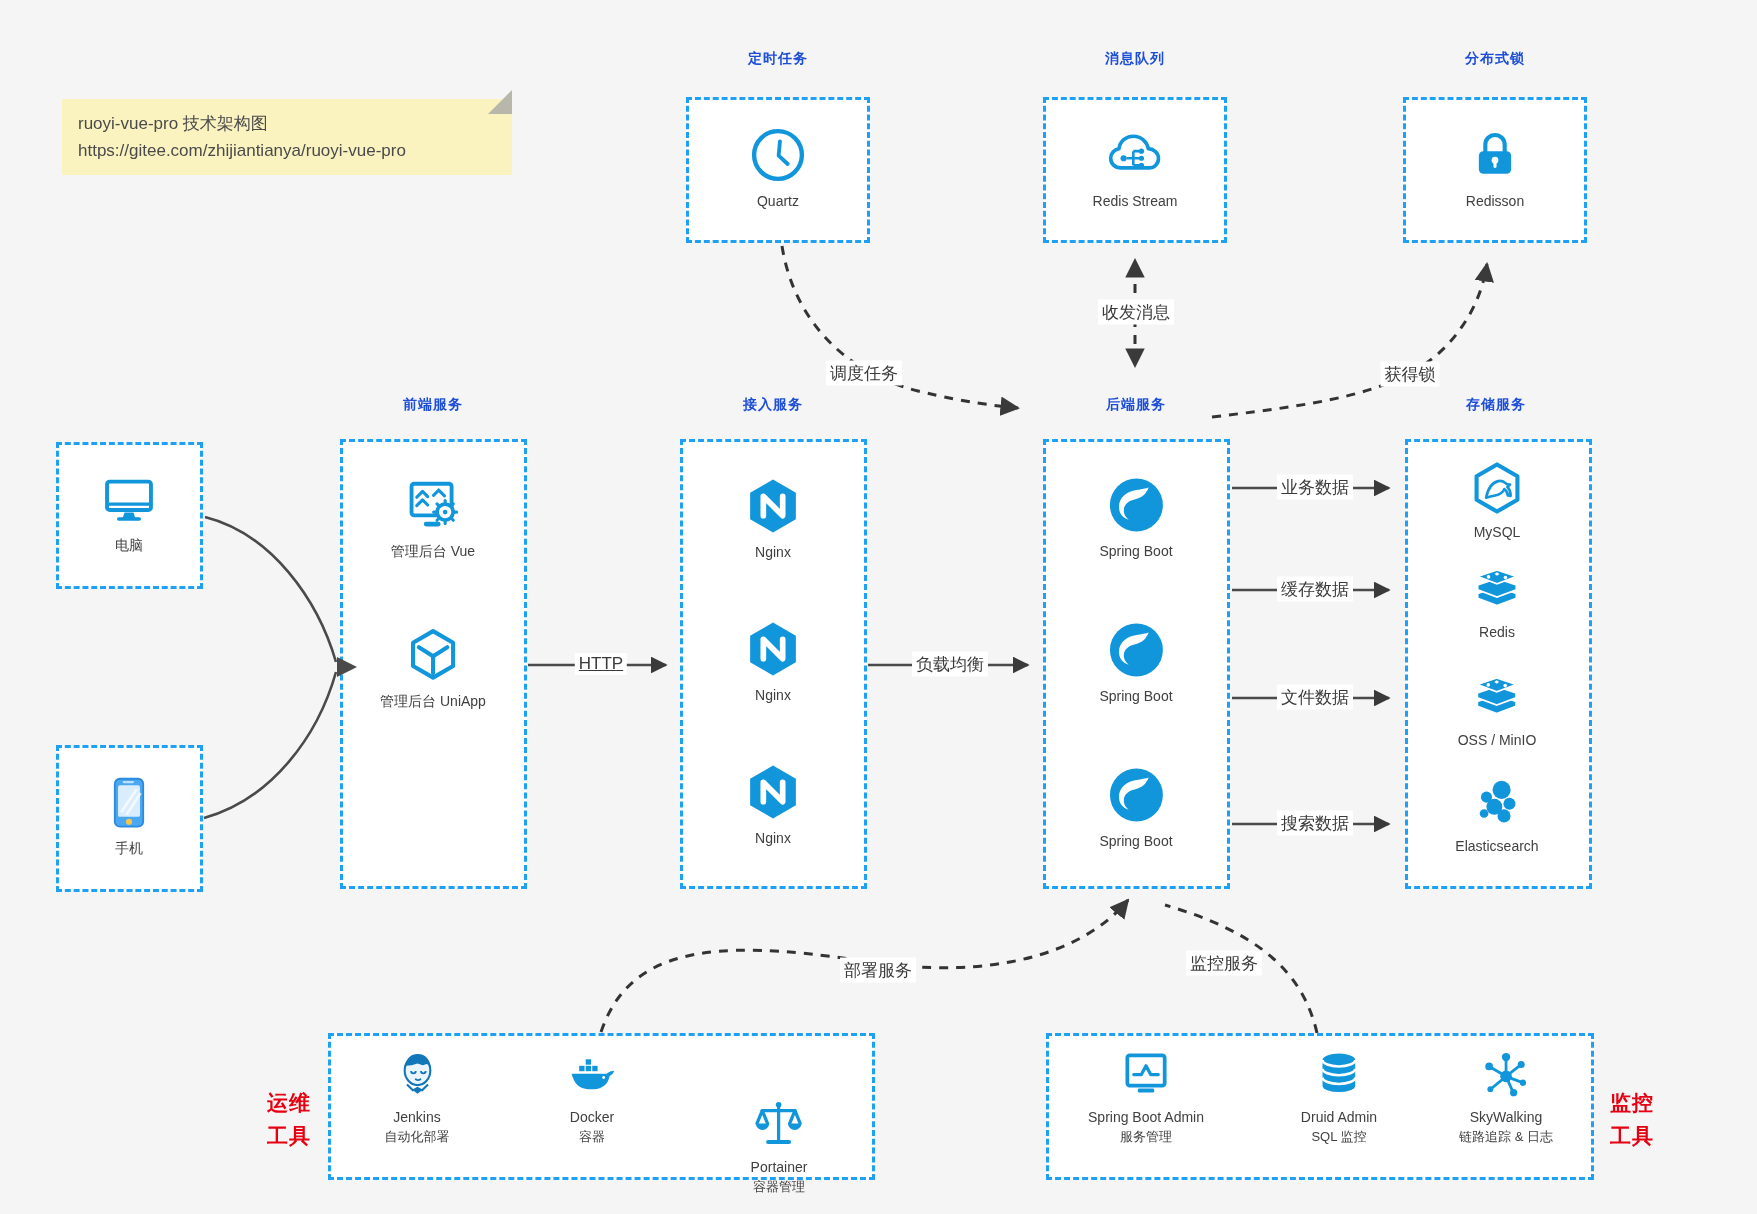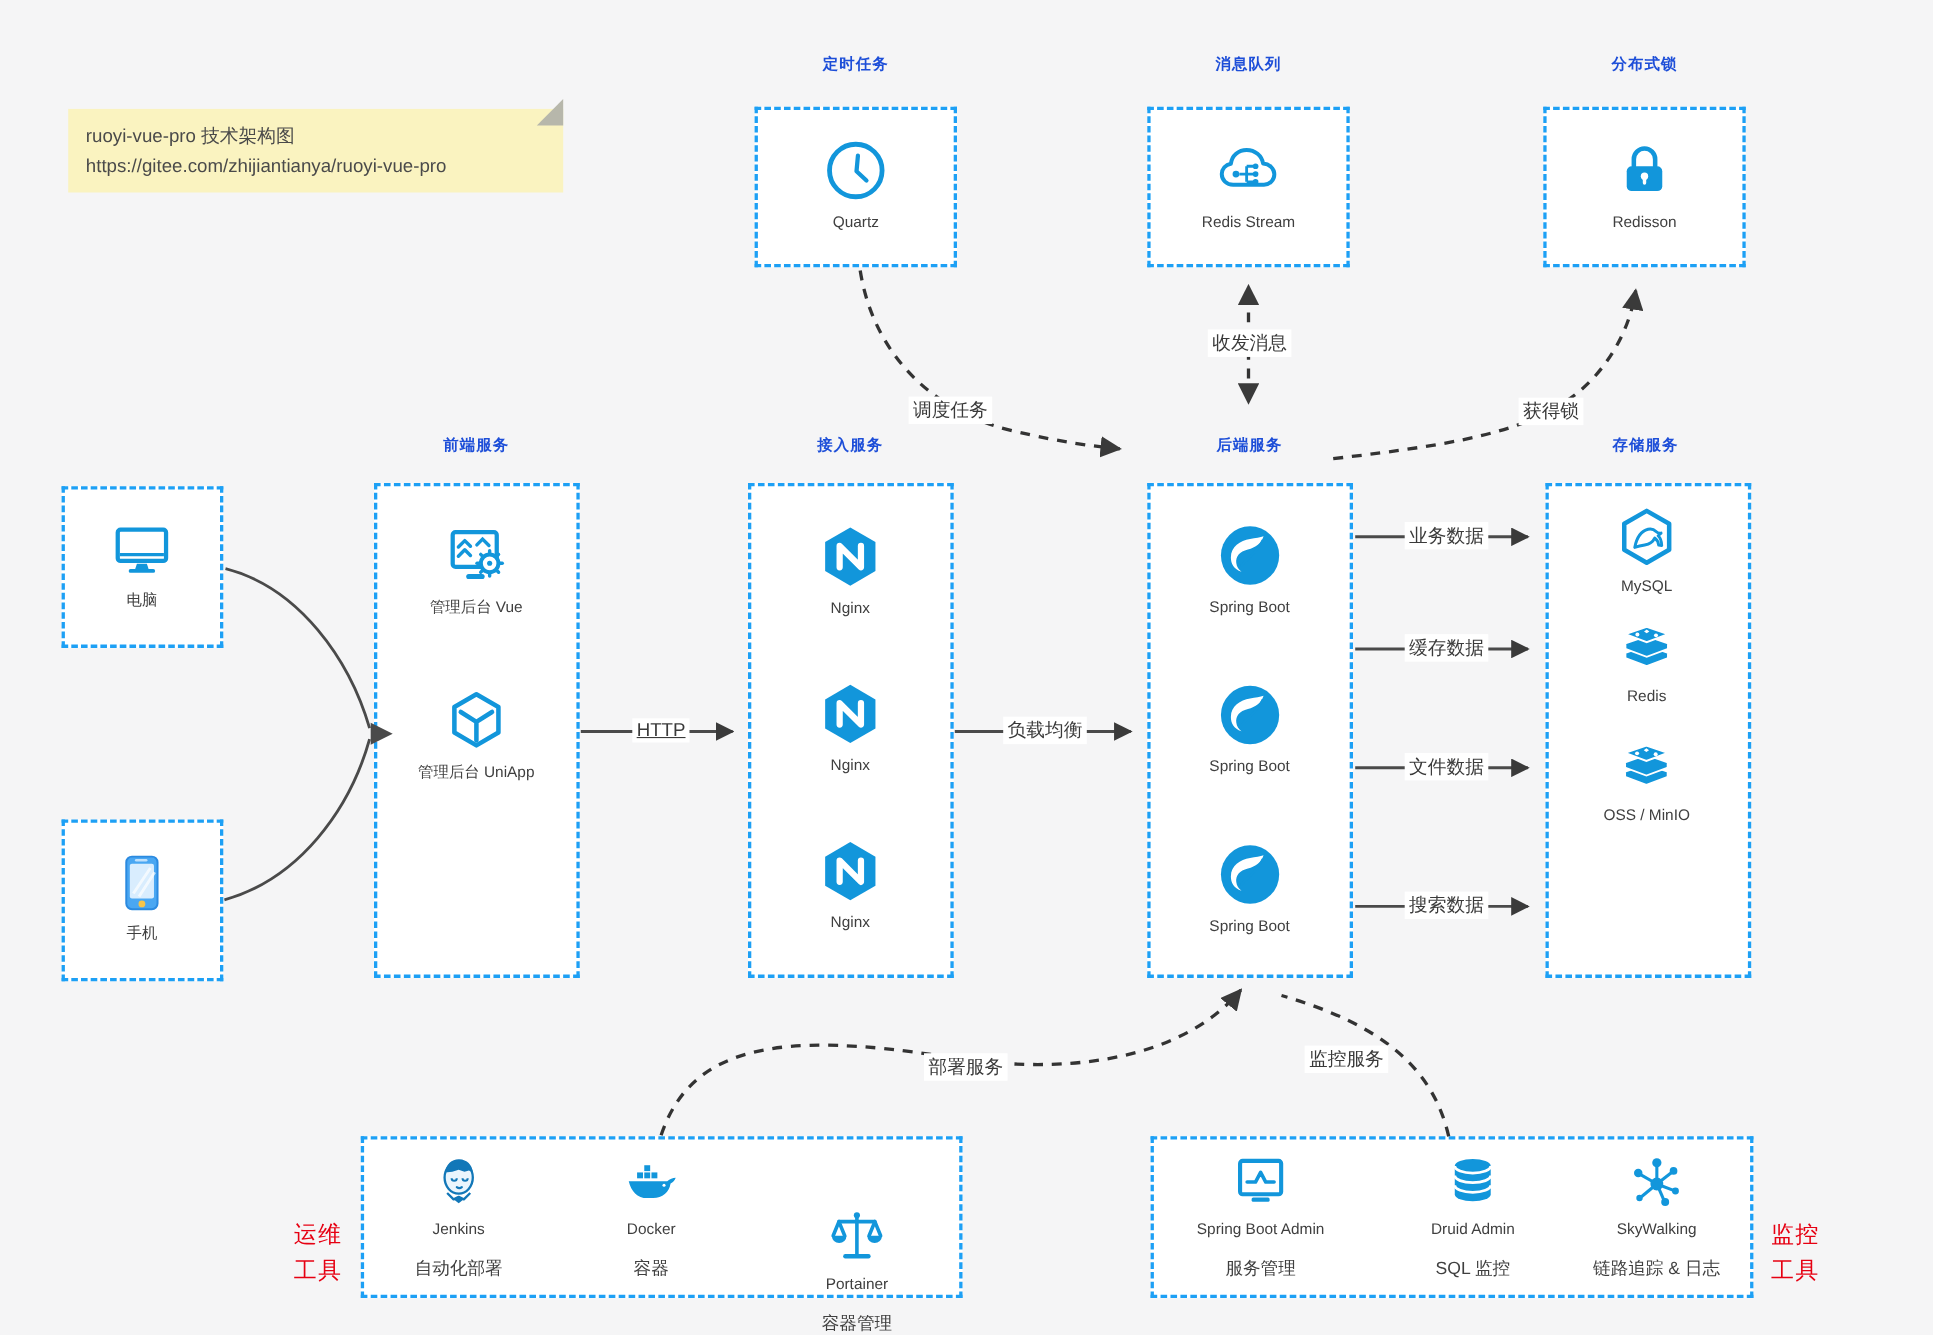--- a/index.html
+++ b/index.html
@@ -2,26 +2,26 @@
 <html><head>
 <meta charset="utf-8">
 <style>
   html,body{margin:0;padding:0;background:#f5f5f6;}
   .canvas{position:relative;width:1757px;height:1214px;background:#f5f5f6;
           font-family:"Liberation Sans","DejaVu Sans",sans-serif;overflow:hidden;}
   .edges-svg{position:absolute;left:0;top:0;z-index:3;pointer-events:none;}
   .dashed-box{position:absolute;background:#fff;border:3px dashed #1da0f5;box-sizing:border-box;z-index:2;}
   .group-title{position:absolute;color:#1d4ed8;font-weight:bold;font-size:14px;white-space:nowrap;
                transform:translateX(-50%);letter-spacing:1px;z-index:4;}
-  .side-label{position:absolute;color:#e60012;font-weight:normal;font-size:21px;line-height:33px;
-              text-align:center;transform:translateX(-50%);z-index:4;letter-spacing:1px;margin-top:20px;}
+  .side-label{position:absolute;color:#e60012;font-weight:bold;font-size:21px;line-height:33px;
+              text-align:center;transform:translateX(-50%);z-index:4;letter-spacing:1px;}
   .item{position:absolute;display:flex;flex-direction:column;align-items:center;
         transform:translateX(-50%);z-index:4;}
   .item .lbl{margin-top:7px;font-size:14px;color:#3f3f3f;white-space:nowrap;text-align:center;}
-  .item .lbl2{margin-top:18px;font-size:16px;color:#3f3f3f;white-space:nowrap;text-align:center;}
+  .item .lbl2{margin-top:3px;font-size:13px;color:#3f3f3f;white-space:nowrap;text-align:center;}
   .icon{display:block;}
   .edge-label{position:absolute;transform:translate(-50%,-50%);font-size:17px;color:#3a3a3a;
               background:#fff;padding:1px 4px;white-space:nowrap;z-index:5;}
   .note{position:absolute;left:62px;top:99px;width:450px;box-sizing:border-box;background:#faf3c0;
         padding:11px 16px;font-size:17px;color:#4a4a4a;line-height:1.6;z-index:4;}
   .note-fold{position:absolute;left:488px;top:90px;width:0;height:0;z-index:4;
              border-left:24px solid transparent;border-bottom:24px solid #b7b7ab;}
 </style>
 </head>
 <body>
@@ -234,20 +234,33 @@
       <path d="M8 28.5 L24 23 L40 28.5 L40 32.5 L24 38.5 L8 32.5 Z" fill="#1296db" stroke="#fff" stroke-width="1.4"></path>
       <path d="M8 21.5 L24 16 L40 21.5 L40 25.5 L24 31.5 L8 25.5 Z" fill="#1296db" stroke="#fff" stroke-width="1.4"></path>
       <path d="M8 14.5 L24 9 L40 14.5 L24 20.5 Z" fill="#1296db" stroke="#fff" stroke-width="1.4"></path>
       <path d="M24 11 l2 1.4 -2 1.4 -2 -1.4 z" fill="#fff"></path>
       <circle cx="17" cy="14.8" r="1.5" fill="#fff"></circle>
       <circle cx="31" cy="15.4" r="1.5" fill="#fff"></circle>
     </svg>
     <div class="lbl">OSS / MinIO</div>
   </div>
 
+  <div class="item" style="left:1497px;top:773px;">
+    <svg class="icon" width="58" height="58" viewBox="0 0 48 48">
+      <g fill="#1296db">
+        <circle cx="27.5" cy="14" r="7.5"></circle>
+        <circle cx="15" cy="20" r="4.6"></circle>
+        <circle cx="34" cy="25.5" r="5"></circle>
+        <circle cx="21.5" cy="28" r="6.6"></circle>
+        <circle cx="29.5" cy="35.5" r="5.4"></circle>
+        <circle cx="13" cy="33.5" r="3.6"></circle>
+      </g>
+    </svg>
+    <div class="lbl">Elasticsearch</div>
+  </div>
 
   <div class="dashed-box" style="left:328px;top:1033px;width:547px;height:147px;"></div>
   <div class="dashed-box" style="left:1046px;top:1033px;width:548px;height:147px;"></div>
 
   <div class="side-label" style="left:289px;top:1086px;">
     <div>运维</div>
     <div>工具</div>
   </div>
   <div class="side-label" style="left:1632px;top:1086px;">
     <div>监控</div>

